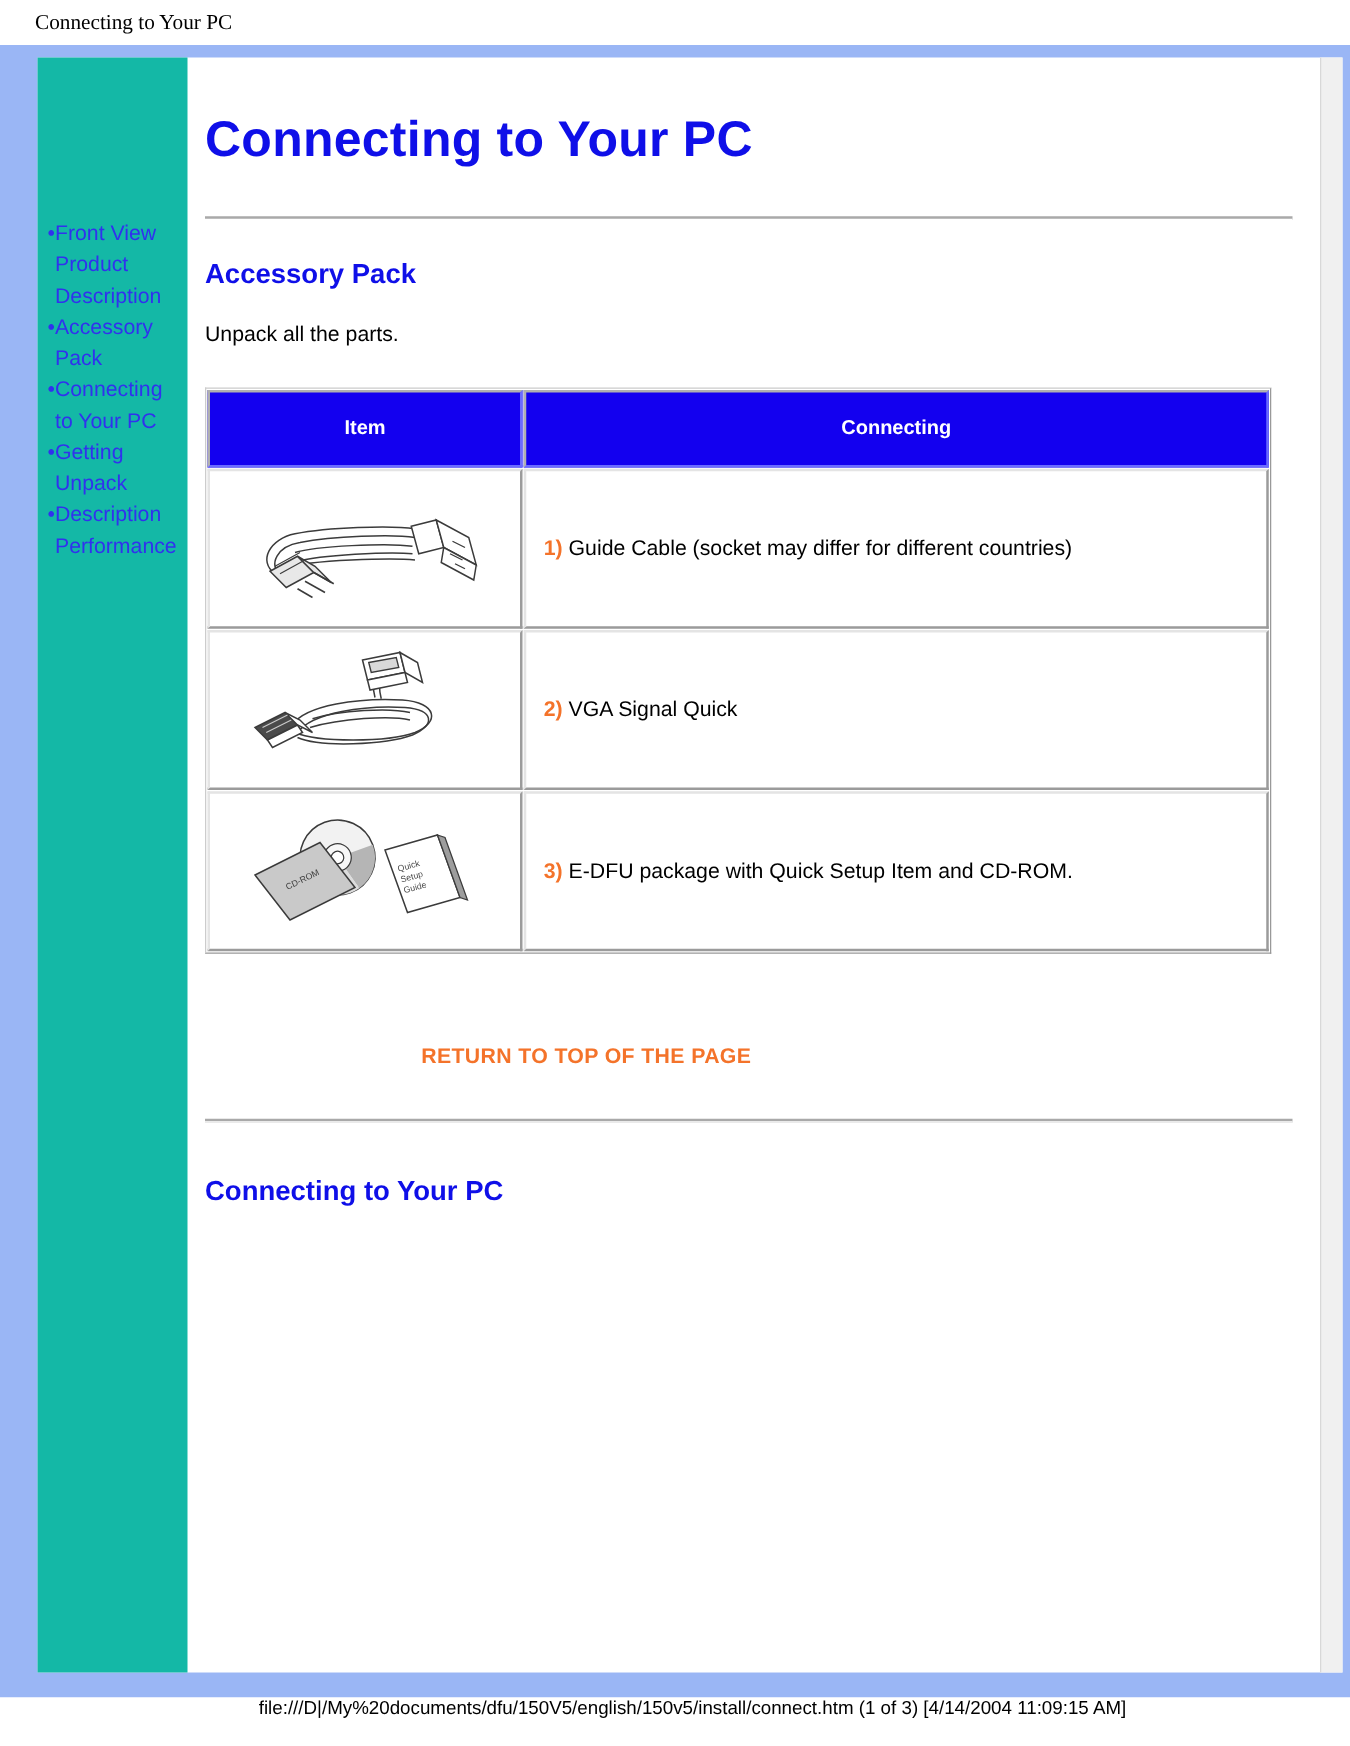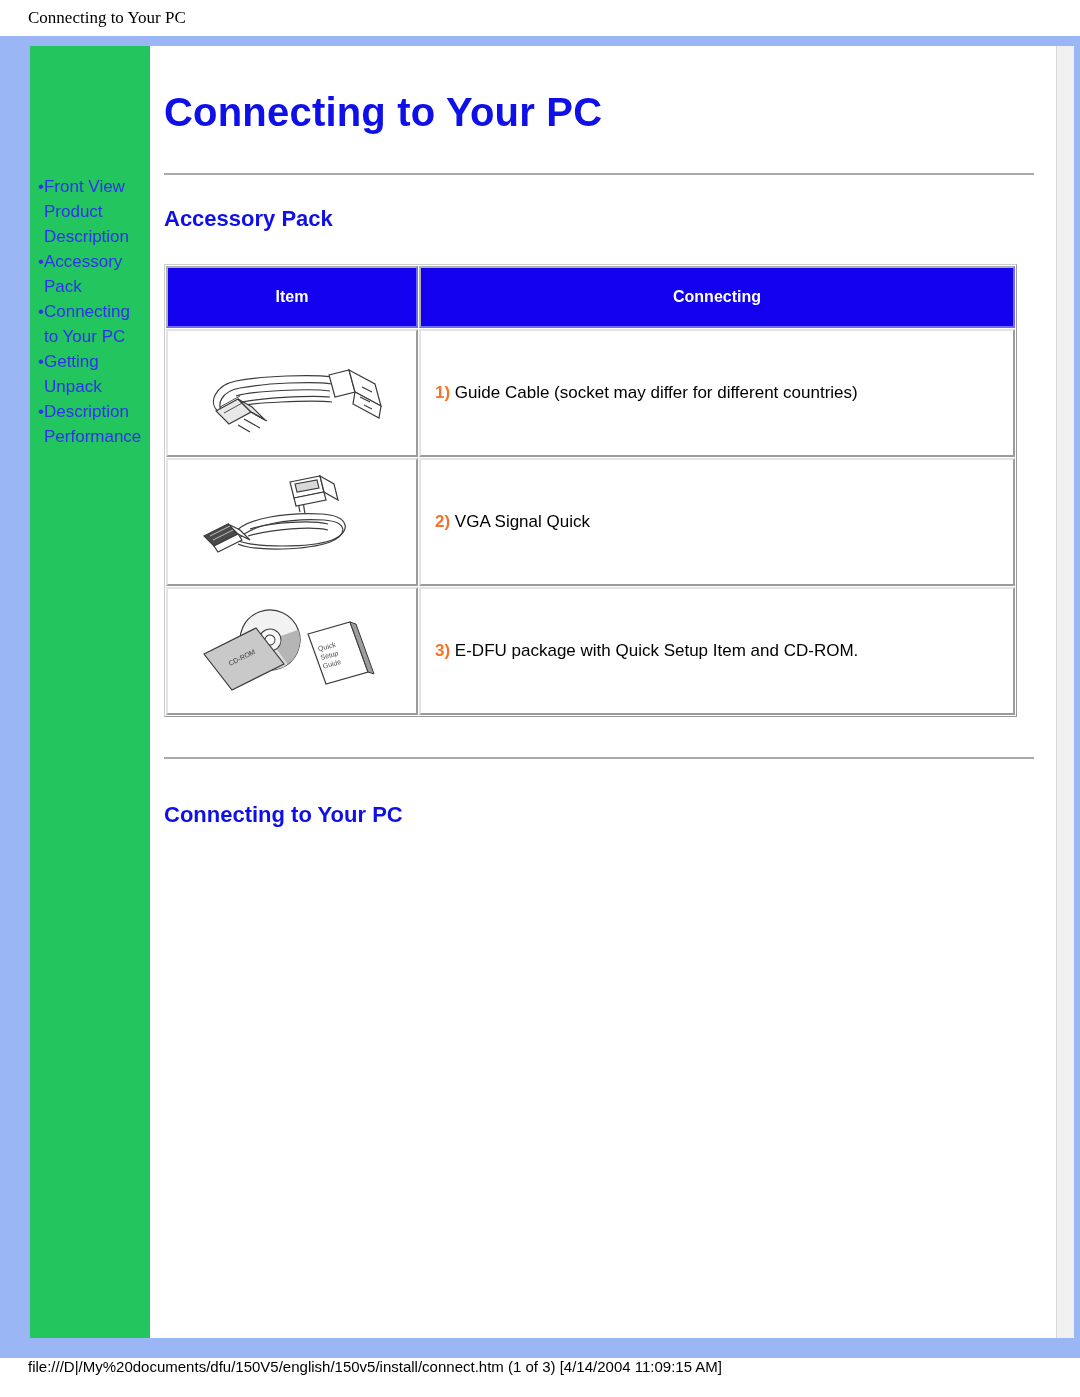--- a/index.html
+++ b/index.html
@@ -32,20 +32,21 @@
     width: 1080px;
     height: 39px;
     padding-left: 28px;
     display: flex;
     align-items: flex-start;
     box-sizing: border-box;
     font-family: "Liberation Sans", sans-serif;
     font-size: 15px;
     color: #000000;
     background: #ffffff;
+    justify-content: center;
   }
 
   
   .page-frame {
     position: absolute;
     left: 0;
     top: 36px;
     width: 1080px;
     height: 1322px;
     background: #9ab6f5;
@@ -70,21 +71,21 @@
     height: 100%;
     background: #f0f0f0;
     border-left: 1px solid #d8d8d8;
     box-sizing: border-box;
   }
 
   
   .sidebar {
     width: 120px;
     flex: 0 0 120px;
-    background: #22c55e;
+    background: #14b8a6;
     padding: 128px 0 0 0;
     box-sizing: border-box;
   }
   .nav-list {
     list-style: none;
     margin: 0;
     padding: 0 6px 0 8px;
   }
   .nav-item {
     font-size: 17px;
@@ -225,20 +226,21 @@
     </div>
 
     <div class="content">
 
       <h1 class="page-title">Connecting to Your PC</h1>
 
       <div class="rule"></div>
 
       <h2 class="section-title">Accessory Pack</h2>
 
+      <p class="para">Unpack all the parts.</p>
 
       <table class="acc-table">
         <colgroup>
             <col class="col-item">
             <col class="col-desc">
           </colgroup>
         <thead>
           <tr>
             <th>Item</th>
             <th>Connecting</th>
@@ -357,20 +359,23 @@
             </td>
             <td class="cell-desc">
               <span class="num">3)</span>
               <span>E-DFU package with Quick Setup Item and CD-ROM.</span>
             </td>
           </tr>
 
         </tbody>
       </table>
 
+      <div class="return-top">
+        <span>RETURN TO TOP OF THE PAGE</span>
+      </div>
 
       <div class="rule2"></div>
 
       <h2 class="section-title2">Connecting to Your PC</h2>
 
     </div>
 
     <div class="scroll-gutter"></div>
   </div>
 </div>

